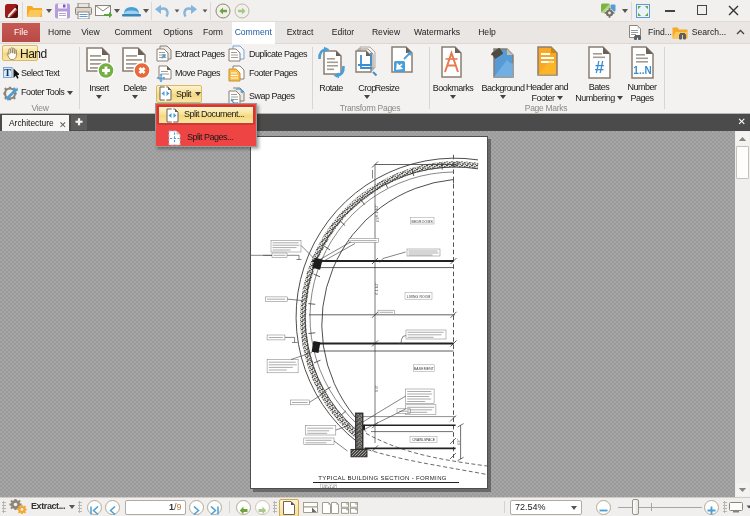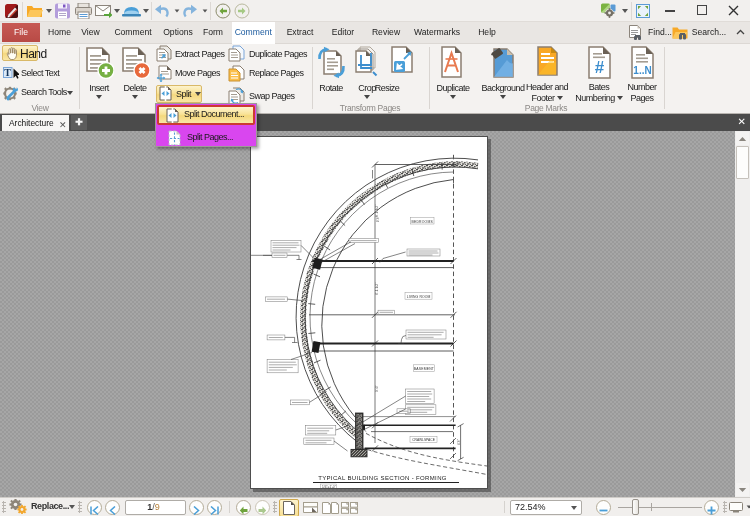--- a/index.html
+++ b/index.html
@@ -31,21 +31,21 @@
 #barx{position:absolute;right:4px;top:2px;color:#fff;font-size:10px}
 
 #docarea{position:absolute;left:0;top:131px;width:735px;height:366px;background-color:#9a9a9a;background-image:radial-gradient(circle at 1px 1px,#a6a6a6 0.9px,transparent 1.15px),radial-gradient(circle at 3px 3px,#a6a6a6 0.9px,transparent 1.15px);background-size:4px 4px}
 #page{position:absolute;left:250px;top:5px;width:238px;height:353px;background:#fff;border:1px solid #4e4e4e;box-shadow:3px 3px 0 rgba(60,60,60,.55)}
 #scroll{position:absolute;left:735px;top:131px;width:15px;height:366px;background:#f0efee}
 
 #statusbar{position:absolute;left:0;top:497px;width:750px;height:19px;background:#f1efed;border-top:1px solid #cfccc8}
 .circ{position:absolute;top:2px;width:15px;height:15px;border:1px solid #b3ab97;border-radius:50%;background:#fefefd;text-align:center}
 .sgrip{position:absolute;top:3px;width:4px;height:12px;background-image:radial-gradient(circle,#b9b5b0 1px,transparent 1.1px);background-size:3px 3px}
 
-#splitmenu{position:absolute;left:155px;top:103px;width:102px;height:44px;background:#d946ef;border:1px solid #9d9a96;box-shadow:2px 2px 3px rgba(0,0,0,.35)}
+#splitmenu{position:absolute;left:155px;top:103px;width:102px;height:44px;background:#ef4444;border:1px solid #9d9a96;box-shadow:2px 2px 3px rgba(0,0,0,.35)}
 #smi1{position:absolute;left:1px;top:1px;width:98px;height:20px;border:2px solid #cc3a33;border-radius:2px;background:linear-gradient(#fdf4d0,#f9e296 45%,#f4d87c 55%,#f9e6a6)}
 .smtext{font-size:11px;color:#1a1a1a}
 </style></head><body>
 <div id="app">
 
 <div id="titlebar">
   <svg class="qat" style="left:5px;width:13px" viewBox="0 0 13 14">
         <defs>
           <clipPath id="lg">
             <rect x="0" y="0" width="13" height="14" rx="2.5"></rect>
@@ -212,21 +212,21 @@
           <rect x="5.9" y="11.8" width="2.2" height="2.4"></rect>
           <rect x="0.3" y="6.4" width="2.4" height="2.2"></rect>
           <rect x="11.3" y="6.4" width="2.4" height="2.2"></rect>
           <rect x="1.5" y="1.8" width="2.2" height="2.2" transform="rotate(45 2.6 2.9)"></rect>
           <rect x="10.3" y="1.8" width="2.2" height="2.2" transform="rotate(-45 11.4 2.9)"></rect>
           <rect x="1.5" y="11" width="2.2" height="2.2" transform="rotate(-45 2.6 12.1)"></rect>
           <rect x="10.3" y="11" width="2.2" height="2.2" transform="rotate(45 11.4 12.1)"></rect>
         </g>
         <path d="M3.2 10.5 L9.5 4.2 q-.8-2 .8-3.2 l1.5 1.5 1.2-.3.3-1.2 L11.8.5 q2.5 0 2.7 2.7 0 1.6-2 1.8 L6 11.5 q.3 2-1.5 2.8 L3 12.8Z" fill="#4a9fd8" transform="translate(0.5 0.5)"></path>
       </svg>
-  <div class="rbtn-s" style="left:21px;top:41px">Search Tools</div>
+  <div class="rbtn-s" style="left:21px;top:41px">Footer Tools</div>
   <span class="ycaret" style="position:absolute;left:67px;top:47px"></span>
 
   <svg class="abs" style="left:86px;top:3px;width:28px;height:32px" viewBox="0 0 28 32">
         <path d="M1 1 h15 l7 7 v16 h-22 Z" fill="#fff" stroke="#8a7e70" stroke-width="1.6"></path>
         <path d="M16 1 l7 7 h-7 Z" fill="#6b6156"></path>
         <g fill="#a59d92">
           <rect x="4" y="8" width="11" height="1.8"></rect>
           <rect x="4" y="12" width="16" height="1.8"></rect>
           <rect x="4" y="16" width="16" height="1.8"></rect>
           <rect x="4" y="20" width="10" height="1.8"></rect>
@@ -303,21 +303,21 @@
   <div class="rbtn-s" style="left:249px;top:3px">Duplicate Pages</div>
   <svg class="abs" style="left:228px;top:21px;width:17px;height:17px" viewBox="0 0 17 17">
         <path d="M5 1 h7 l4 4 v9 h-11 Z" fill="#fff" stroke="#8a7e70"></path>
         <path d="M1 4 h7 l4 4 v8 h-11 Z" fill="#fbbf4a" stroke="#c89030"></path>
         <g fill="#fff">
           <rect x="3" y="7.5" width="6" height="1"></rect>
           <rect x="3" y="10" width="7" height="1"></rect>
           <rect x="3" y="12.5" width="7" height="1"></rect>
         </g>
       </svg>
-  <div class="rbtn-s" style="left:249px;top:22px">Replace Pages</div>
+  <div class="rbtn-s" style="left:249px;top:22px">Footer Pages</div>
   <svg class="abs" style="left:228px;top:43px;width:18px;height:18px" viewBox="0 0 18 18">
         <path d="M5 1 h7 l4 4 v9 h-4" fill="#eceae6" stroke="#8a7e70"></path>
         <path d="M1 4 h7 l4 4 v9 h-11 Z" fill="#fff" stroke="#8a7e70"></path>
         <g fill="#a59d92">
           <rect x="3" y="7" width="6" height="1"></rect>
           <rect x="3" y="9.5" width="7" height="1"></rect>
           <rect x="3" y="12" width="7" height="1"></rect>
         </g>
         <path d="M8 2.5 q5 -2 6.5 3" fill="none" stroke="#4a9fd8" stroke-width="1.3"></path>
         <path d="M15.5 3.5 l-1 3-2.5-1.8Z" fill="#4a9fd8"></path>
@@ -366,21 +366,21 @@
 
   <svg class="abs" style="left:441px;top:2px;width:22px;height:33px" viewBox="0 0 22 33">
         <path d="M1 1 h13 l6 6 v24 h-19 Z" fill="#fff" stroke="#8a7e70" stroke-width="1.5"></path>
         <path d="M14 1 l6 6 h-6 Z" fill="#6b6156"></path>
         <g stroke="#e87a50" stroke-width="2" fill="none">
           <path d="M4 26 L10.5 7 L17 26"></path>
           <path d="M6 19.5 h9"></path>
           <path d="M4.5 13 h12" opacity=".8"></path>
         </g>
       </svg>
-  <div class="bigl" style="left:427px;top:39px;width:52px">Duplicate</div>
+  <div class="bigl" style="left:427px;top:39px;width:52px">Bookmarks</div>
   <span class="ycaret" style="position:absolute;left:450px;top:51px"></span>
   <svg class="abs" style="left:491px;top:2px;width:24px;height:33px" viewBox="0 0 24 33">
         <path d="M3 3 h13 l6 6 v22 h-19 Z" fill="#569bd5" stroke="#8a7e70" stroke-width="1.5"></path>
         <path d="M16 3 l6 6 h-6 Z" fill="#c9bfae"></path>
         <path d="M3 31 L16 14 q4 5 6 3 v14Z" fill="#7db8e8" opacity=".7"></path>
         <g>
           <rect x="1" y="4" width="10" height="7" rx="1" transform="rotate(-35 6 7)" fill="#4e4a44"></rect>
           <path d="M0.5 9 q5-6 9 0" fill="none" stroke="#4e4a44" stroke-width="1.3"></path>
         </g>
       </svg>
@@ -626,30 +626,30 @@
           <rect x="12.1" y="13.3" width="1.8" height="1.8"></rect>
           <rect x="8.4" y="9.6" width="1.8" height="1.8"></rect>
           <rect x="15.8" y="9.6" width="1.8" height="1.8"></rect>
           <rect x="9.3" y="6.8" width="1.8" height="1.8" transform="rotate(45 10.2 7.7)"></rect>
           <rect x="15" y="6.8" width="1.8" height="1.8" transform="rotate(-45 15.9 7.7)"></rect>
           <rect x="9.3" y="12.4" width="1.8" height="1.8" transform="rotate(-45 10.2 13.3)"></rect>
           <rect x="15" y="12.4" width="1.8" height="1.8" transform="rotate(45 15.9 13.3)"></rect>
         </g>
         <circle cx="13" cy="10.5" r="1.4" fill="#f1efed"></circle>
       </svg>
-  <div class="abs" style="left:31px;top:3px;font-size:9px;letter-spacing:-0.4px;font-weight:bold;color:#333">Replace...</div>
+  <div class="abs" style="left:31px;top:3px;font-size:9px;letter-spacing:-0.4px;font-weight:bold;color:#333">Extract...</div>
   <span class="caret" style="position:absolute;left:69px;top:7px"></span>
   <div class="sgrip" style="left:78px"></div>
   <div class="circ" style="left:87px"><svg width="9" height="9" style="margin-top:2.5px" viewBox="0 0 9 9">
           <path d="M1 0.5 v8 M8 0.5 L3.5 4.5 L8 8.5" fill="none" stroke="#4a9fd8" stroke-width="1.5"></path>
         </svg></div>
   <div class="circ" style="left:105px"><svg width="7" height="9" style="margin-top:2.5px" viewBox="0 0 7 9">
           <path d="M6 0.5 L1.5 4.5 L6 8.5" fill="none" stroke="#4a9fd8" stroke-width="1.5"></path>
         </svg></div>
-  <div class="abs" style="left:124.5px;top:1.5px;width:61px;height:15px;background:#fff;border:1px solid #afaca7;border-radius:2px;font-size:9px;line-height:13px;text-align:center;padding-right:3px"><span style="color:#333;font-weight:bold">1</span><span style="color:#555">/</span><span style="color:#b5803a">9</span></div>
+  <div class="abs" style="left:124.5px;top:1.5px;width:61px;height:15px;background:#fff;border:1px solid #afaca7;border-radius:2px;font-size:9px;line-height:13px;text-align:right;padding-right:3px"><span style="color:#333;font-weight:bold">1</span><span style="color:#555">/</span><span style="color:#b5803a">9</span></div>
   <div class="circ" style="left:189px"><svg width="7" height="9" style="margin-top:2.5px" viewBox="0 0 7 9">
           <path d="M1 0.5 L5.5 4.5 L1 8.5" fill="none" stroke="#4a9fd8" stroke-width="1.5"></path>
         </svg></div>
   <div class="circ" style="left:207px"><svg width="9" height="9" style="margin-top:2.5px" viewBox="0 0 9 9">
           <path d="M8 0.5 v8 M1 0.5 L5.5 4.5 L1 8.5" fill="none" stroke="#4a9fd8" stroke-width="1.5"></path>
         </svg></div>
   <div class="vsep" style="left:229px;top:3px;height:12px;background:#d5d2ce"></div>
   <div class="circ" style="left:236px"><svg width="9" height="9" style="margin-top:2.5px" viewBox="0 0 9 9">
           <path d="M4.5 0.5 L0.8 4.5 L4.5 8.5 V6 H8.5 V3 H4.5 Z" fill="#6fa33c"></path>
         </svg></div>

